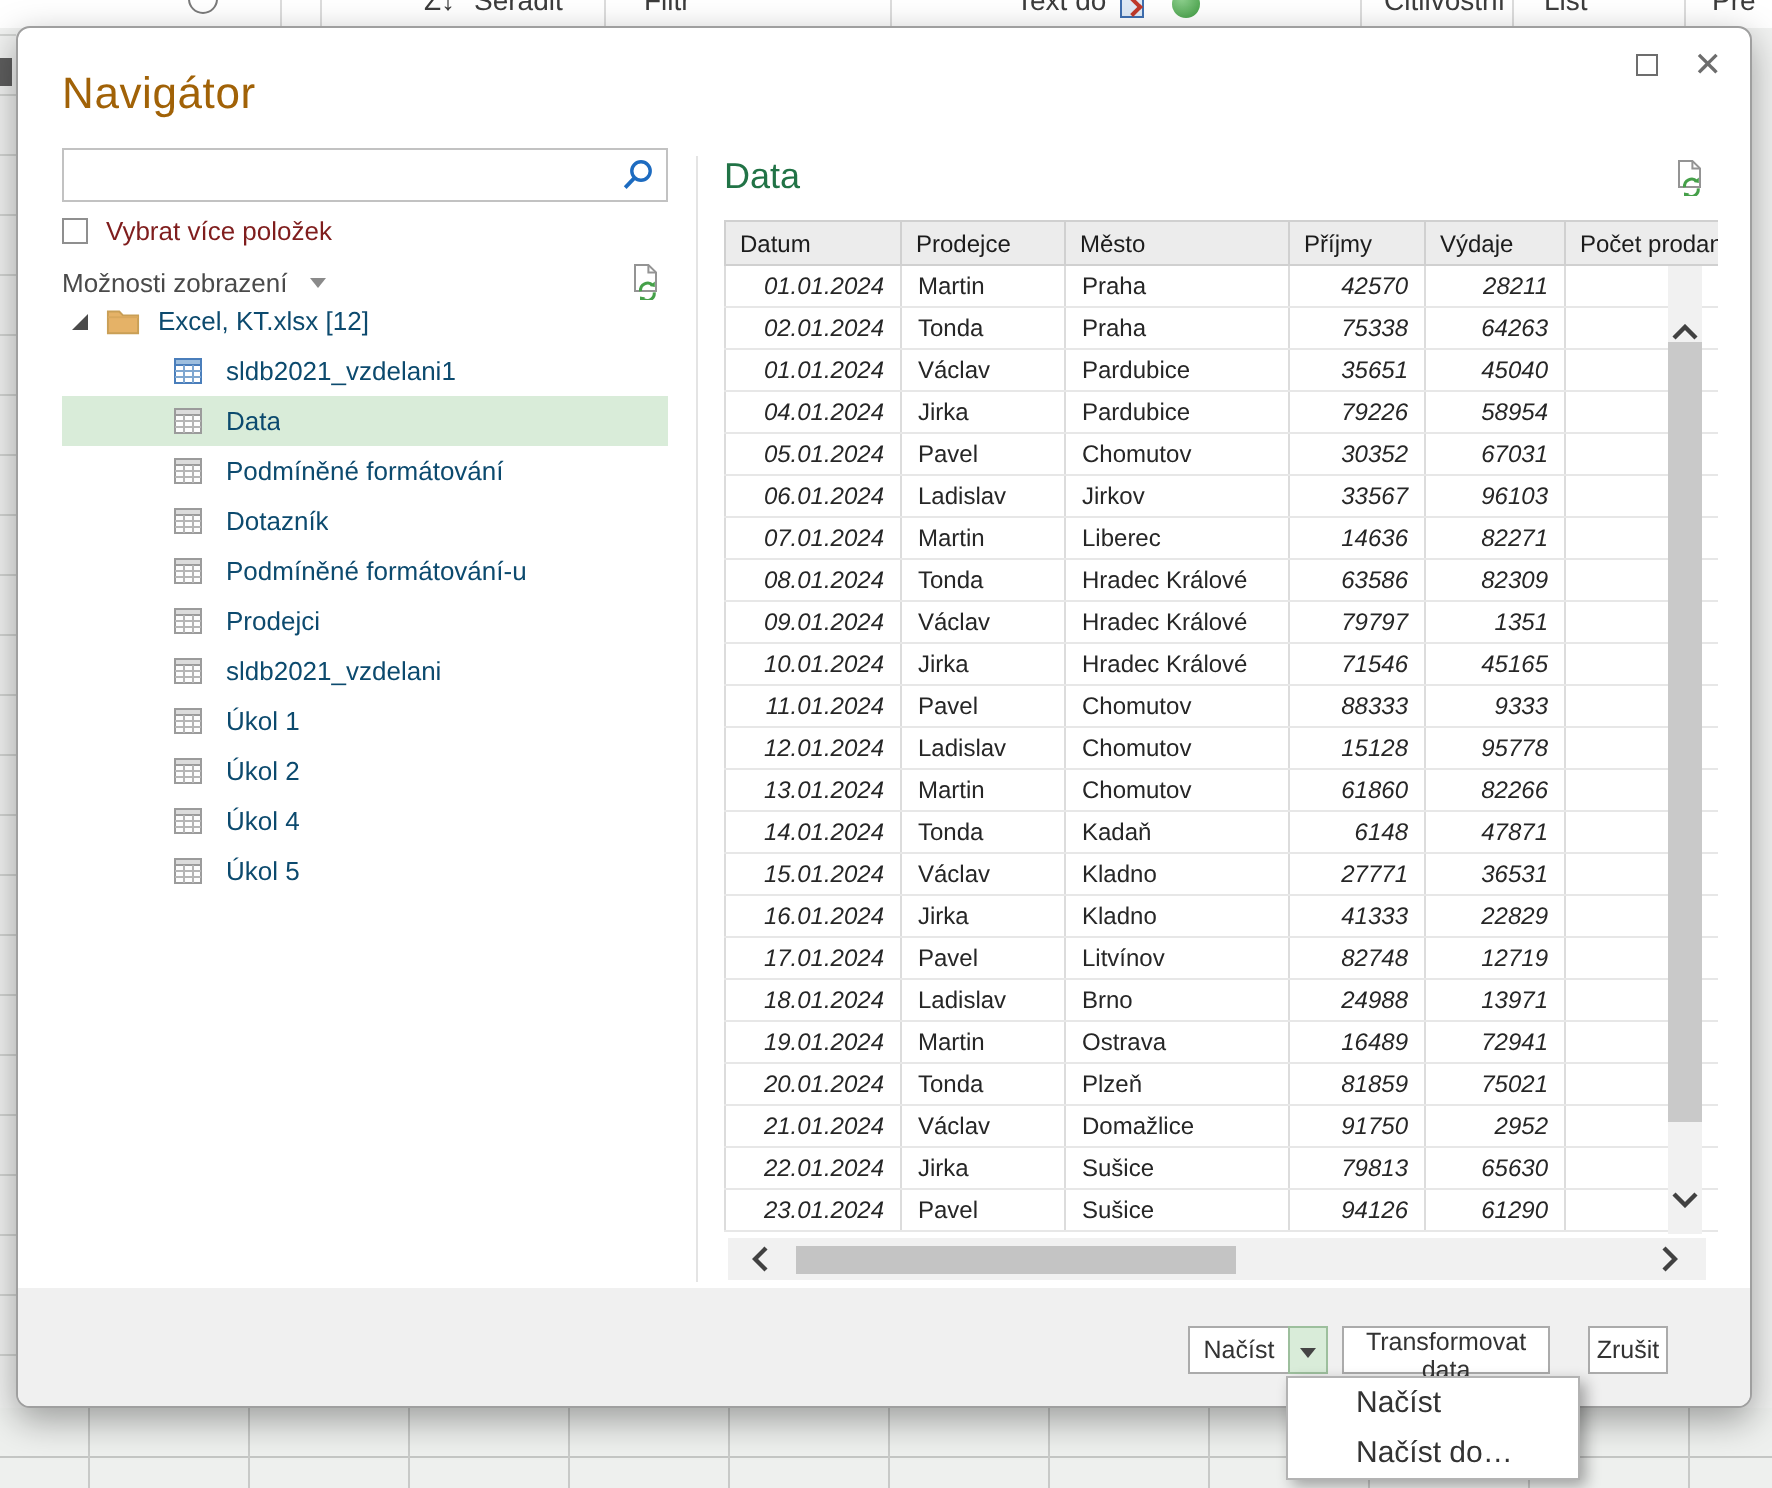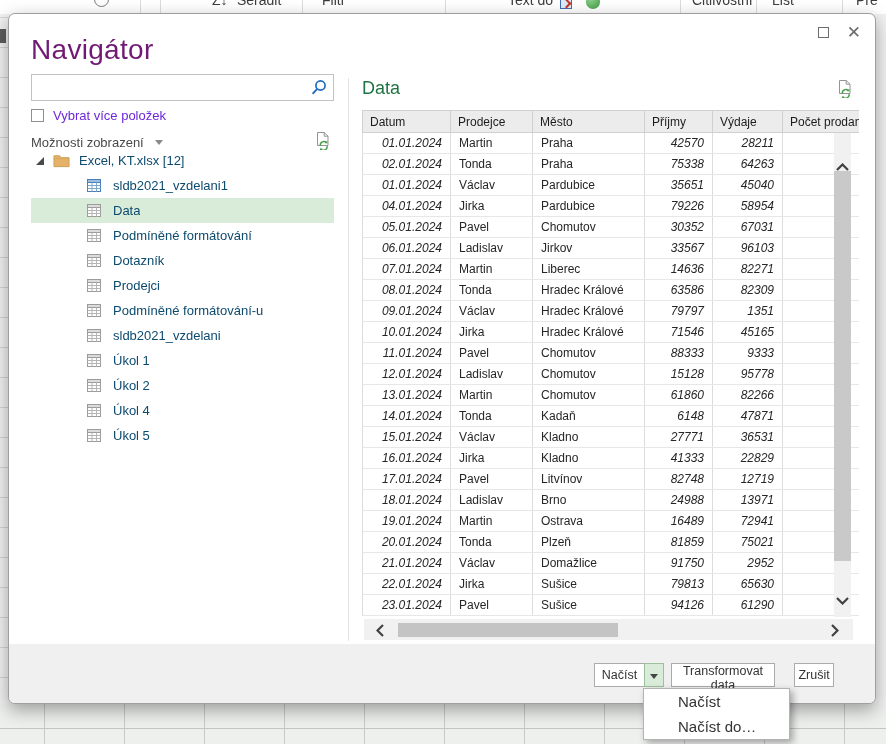--- a/index.html
+++ b/index.html
@@ -40,33 +40,33 @@
 
   
   .dialog { position:absolute; left:8px; top:13px; width:868px; height:691px;
     background:#ffffff; border:1px solid #9f9f9f; border-radius:7px;
     box-shadow:0 6px 18px rgba(0,0,0,.35); z-index:10; }
 
   .win-controls { position:absolute; top:10px; right:14px; display:flex; gap:18px; align-items:center; }
   .max-btn { width:11px; height:11px; border:1.5px solid #6d6d6d; cursor:default; }
   .close-btn { font-size:17px; line-height:1; color:#6d6d6d; cursor:default; }
 
-  .dlg-title { position:absolute; left:22px; top:20px; font-size:28px; font-weight:400;
-    color:#701a75; letter-spacing:.3px; }
+  .dlg-title { position:absolute; left:22px; top:20px; font-size:22px; font-weight:400;
+    color:#a16207; letter-spacing:.3px; }
 
   
   .search-wrap { position:absolute; left:22px; top:60px; width:303px; height:27px;
     border:1px solid #c2c2c2; background:#fff; }
   .search-wrap input { position:absolute; left:0; top:0; width:272px; height:25px; border:none;
     outline:none; padding:0 6px; font:13px "Liberation Sans",sans-serif; color:#333; background:transparent; }
   .search-icon { position:absolute; right:5px; top:4px; }
 
   .cb-row { position:absolute; left:22px; top:94px; display:flex; align-items:center; gap:9px; }
   .checkbox { width:13px; height:13px; border:1px solid #8f8f8f; background:#fff; }
-  .cb-label { font-size:13px; color:#6d28d9; }
+  .cb-label { font-size:13px; color:#7f1d1d; }
 
   .opts-row { position:absolute; left:22px; top:119px; width:303px; height:20px; }
   .opts-label { font-size:13px; color:#4a4a4a; }
   .opts-caret { display:inline-block; margin-left:7px; width:0; height:0;
     border-left:4px solid transparent; border-right:4px solid transparent; border-top:5px solid #8a8a8a;
     vertical-align:middle; }
   .opts-refresh { position:absolute; right:2px; top:-2px; }
 
   .tree { position:absolute; left:22px; top:134px; width:303px; }
   .tree-row { height:25px; display:flex; align-items:center; font-size:13px; color:#0c4a6e;
@@ -246,31 +246,31 @@
           <span class="tree-label">Dotazník</span>
         </div>
         <div class="tree-row tree-child">
           <span class="tree-icon">
             <svg width="16" height="15" viewBox="0 0 16 15">
               <rect x="1.5" y="1.5" width="13" height="12" fill="#fdfdfd" stroke="#9b9b9b"></rect>
               <rect x="1.5" y="1.5" width="13" height="3" fill="#dcdcdc" stroke="#9b9b9b"></rect>
               <path d="M1.5 7.5 H14.5 M1.5 10.5 H14.5 M6 4.5 V13.5 M10.5 4.5 V13.5" stroke="#b5b5b5" fill="none"></path>
             </svg>
           </span>
+          <span class="tree-label">Podmíněné formátování-u</span>
+        </div>
+        <div class="tree-row tree-child">
+          <span class="tree-icon">
+            <svg width="16" height="15" viewBox="0 0 16 15">
+              <rect x="1.5" y="1.5" width="13" height="12" fill="#fdfdfd" stroke="#9b9b9b"></rect>
+              <rect x="1.5" y="1.5" width="13" height="3" fill="#dcdcdc" stroke="#9b9b9b"></rect>
+              <path d="M1.5 7.5 H14.5 M1.5 10.5 H14.5 M6 4.5 V13.5 M10.5 4.5 V13.5" stroke="#b5b5b5" fill="none"></path>
+            </svg>
+          </span>
           <span class="tree-label">Prodejci</span>
-        </div>
-        <div class="tree-row tree-child">
-          <span class="tree-icon">
-            <svg width="16" height="15" viewBox="0 0 16 15">
-              <rect x="1.5" y="1.5" width="13" height="12" fill="#fdfdfd" stroke="#9b9b9b"></rect>
-              <rect x="1.5" y="1.5" width="13" height="3" fill="#dcdcdc" stroke="#9b9b9b"></rect>
-              <path d="M1.5 7.5 H14.5 M1.5 10.5 H14.5 M6 4.5 V13.5 M10.5 4.5 V13.5" stroke="#b5b5b5" fill="none"></path>
-            </svg>
-          </span>
-          <span class="tree-label">Podmíněné formátování-u</span>
         </div>
         <div class="tree-row tree-child">
           <span class="tree-icon">
             <svg width="16" height="15" viewBox="0 0 16 15">
               <rect x="1.5" y="1.5" width="13" height="12" fill="#fdfdfd" stroke="#9b9b9b"></rect>
               <rect x="1.5" y="1.5" width="13" height="3" fill="#dcdcdc" stroke="#9b9b9b"></rect>
               <path d="M1.5 7.5 H14.5 M1.5 10.5 H14.5 M6 4.5 V13.5 M10.5 4.5 V13.5" stroke="#b5b5b5" fill="none"></path>
             </svg>
           </span>
           <span class="tree-label">sldb2021_vzdelani</span>

